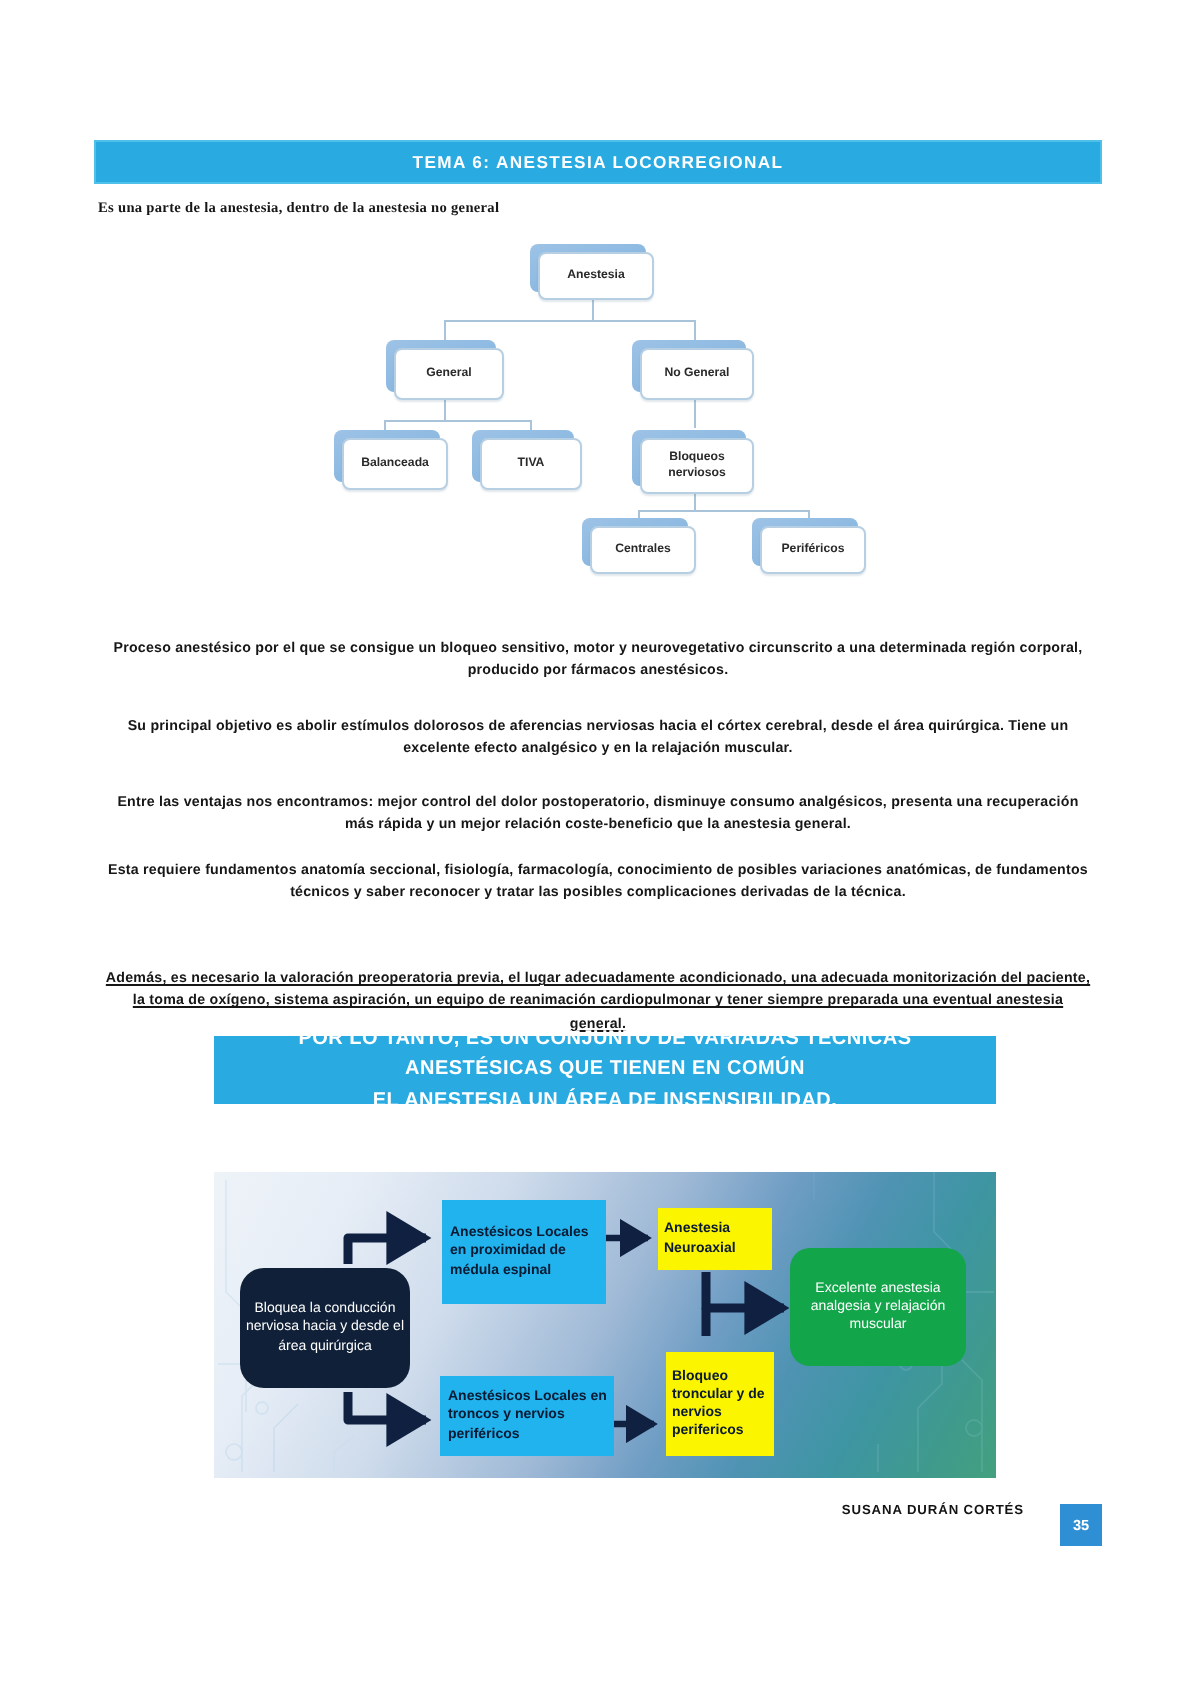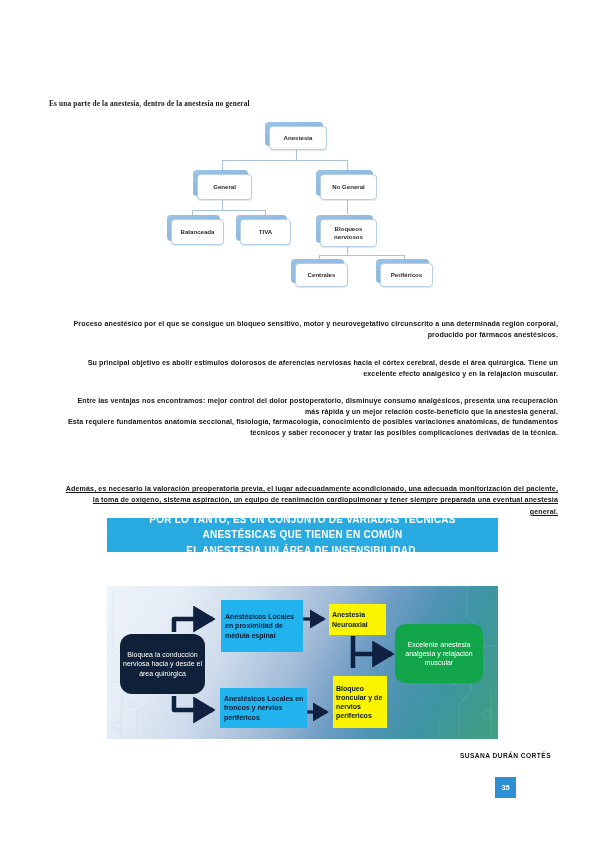--- a/index.html
+++ b/index.html
@@ -116,22 +116,21 @@
   
   .para {
     position: absolute;
     left: 52px;
     width: 494px;
     font-size: 7.1px;
     font-weight: bold;
     color: #161616;
     line-height: 1.62;
     letter-spacing: 0.12px;
-    text-align: right;
-    margin-left: 12px;
+    text-align: center;
   }
 
   
   .callout {
     position: absolute;
     left: 107px;
     top: 518px;
     width: 391px;
     height: 34px;
     background: #29abe2;
@@ -223,23 +222,21 @@
     height: 153px;
     z-index: 4;
   }
 
   
   .footer {
     position: absolute;
     right: 48px;
     top: 752px;
     display: flex;
-    align-items: center;
     gap: 18px;
-    flex-direction: column;
   }
   .footer .fname {
     font-size: 6.6px;
     font-weight: bold;
     color: #131313;
     letter-spacing: 0.45px;
   }
   .footer .pagebadge {
     width: 21px;
     height: 21px;
@@ -250,20 +247,23 @@
     display: flex;
     align-items: center;
     justify-content: center;
   }
 </style>
 </head>
 <body>
 
 <div id="page">
 
+  <div class="title-banner">
+    <span>TEMA 6: ANESTESIA LOCORREGIONAL</span>
+  </div>
 
   <div class="intro-line">Es una parte de la anestesia, dentro de la anestesia no general</div>
 
   <div id="tree">
 
     <div class="tline" style="left:120px; top:26px; width:1px; height:12px;"></div>
     <div class="tline" style="left:46px;  top:38px; width:126px; height:1px;"></div>
     <div class="tline" style="left:46px;  top:38px; width:1px; height:14px;"></div>
     <div class="tline" style="left:171px; top:38px; width:1px; height:14px;"></div>
 
@@ -316,21 +316,21 @@
     <div class="tshadow" style="left:200px; top:137px; width:53px; height:24px;"></div>
     <div class="tnode" style="left:204px; top:141px; width:53px; height:24px;">
       <span>Periféricos</span>
     </div>
   </div>
 
 
   <div class="para" style="top:319px;">Proceso anestésico por el que se consigue un bloqueo sensitivo, motor y neurovegetativo circunscrito a una determinada región corporal, producido por fármacos anestésicos.</div>
   <div class="para" style="top:358px;">Su principal objetivo es abolir estímulos dolorosos de aferencias nerviosas hacia el córtex cerebral, desde el área quirúrgica. Tiene un excelente efecto analgésico y en la relajación muscular.</div>
   <div class="para" style="top:396px;">Entre las ventajas nos encontramos: mejor control del dolor postoperatorio, disminuye consumo analgésicos, presenta una recuperación más rápida y un mejor relación coste-beneficio que la anestesia general.</div>
-  <div class="para" style="top:417px;">Esta requiere fundamentos anatomía seccional, fisiología, farmacología, conocimiento de posibles variaciones anatómicas, de fundamentos técnicos y saber reconocer y tratar las posibles complicaciones derivadas de la técnica.</div>
+  <div class="para" style="top:430px;">Esta requiere fundamentos anatomía seccional, fisiología, farmacología, conocimiento de posibles variaciones anatómicas, de fundamentos técnicos y saber reconocer y tratar las posibles complicaciones derivadas de la técnica.</div>
   <div class="para" style="top:484px;text-decoration:underline;">Además, es necesario la valoración preoperatoria previa, el lugar adecuadamente acondicionado, una adecuada monitorización del paciente, la toma de oxígeno, sistema aspiración, un equipo de reanimación cardiopulmonar y tener siempre preparada una eventual anestesia general.</div>
 
   <div class="callout">
     <div>POR LO TANTO, ES UN CONJUNTO DE VARIADAS TÉCNICAS ANESTÉSICAS QUE TIENEN EN COMÚN</div>
     <div>EL ANESTESIA UN ÁREA DE INSENSIBILIDAD.</div>
   </div>
 
   <div id="flow">
 
     <svg class="circuits" viewBox="0 0 391 153" preserveAspectRatio="none">

